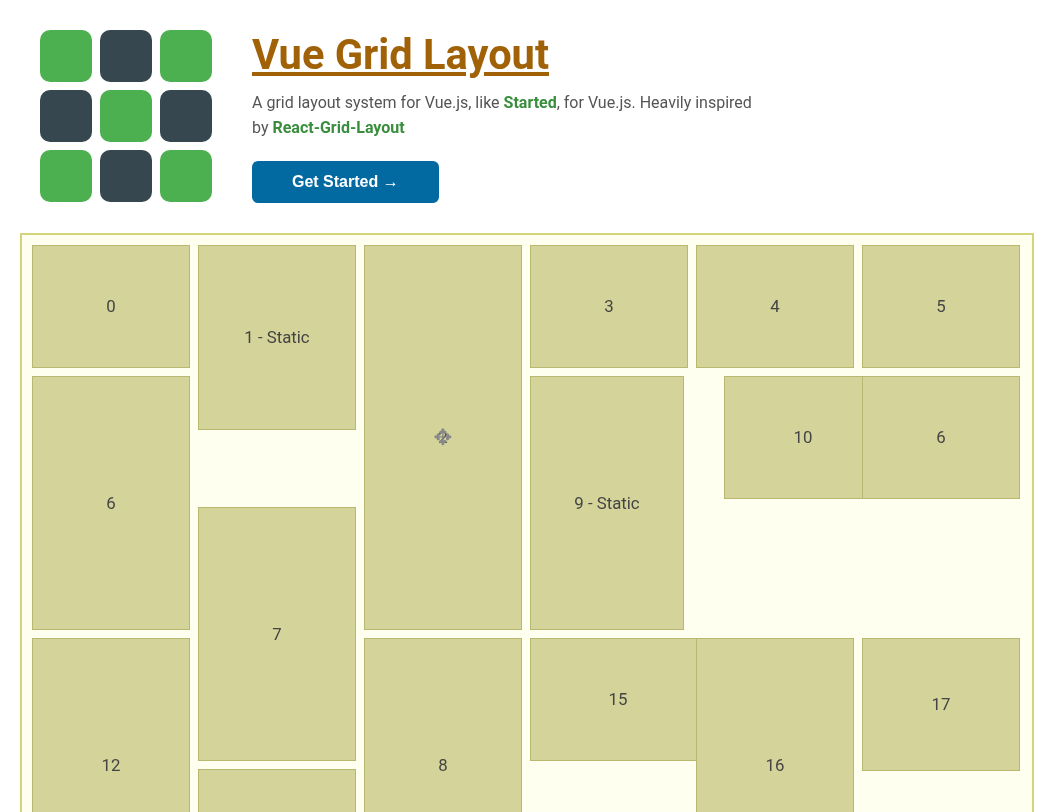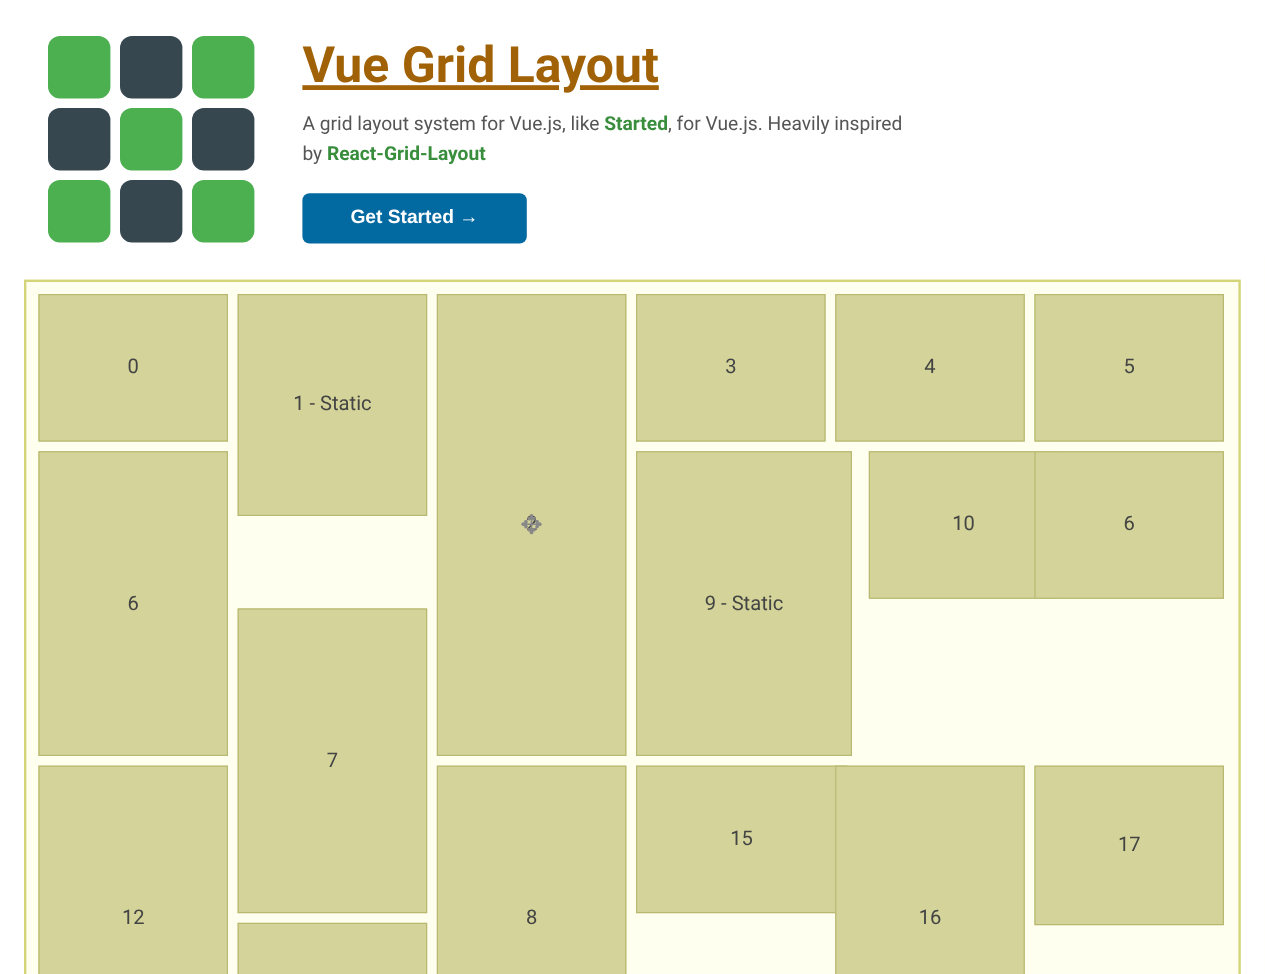--- a/index.html
+++ b/index.html
@@ -151,21 +151,21 @@
       </div>
       <div class="grid-item" style="left: 0px; top: 131px; width: 158px; height: 254px;">
         <span>6</span>
       </div>
       <div class="grid-item" style="left: 166px; top: 262px; width: 158px; height: 254px;">
         <span>7</span>
       </div>
       <div class="grid-item" style="left: 332px; top: 393px; width: 158px; height: 254px;">
         <span>8</span>
       </div>
-      <div class="grid-item static-item" style="left: 498px; top: 131px; width: 180px; height: 254px;">
+      <div class="grid-item static-item" style="left: 498px; top: 131px; width: 154px; height: 254px;">
         <span>9 - Static</span>
       </div>
       <div class="grid-item" style="left: 664px; top: 131px; width: 158px; height: 123px; margin-left: 28px;">
         <span>10</span>
       </div>
       <div class="grid-item" style="left: 830px; top: 131px; width: 158px; height: 123px;">
         <span>6</span>
       </div>
       <div class="grid-item" style="left: 0px; top: 393px; width: 158px; height: 254px;">
         <span>12</span>

